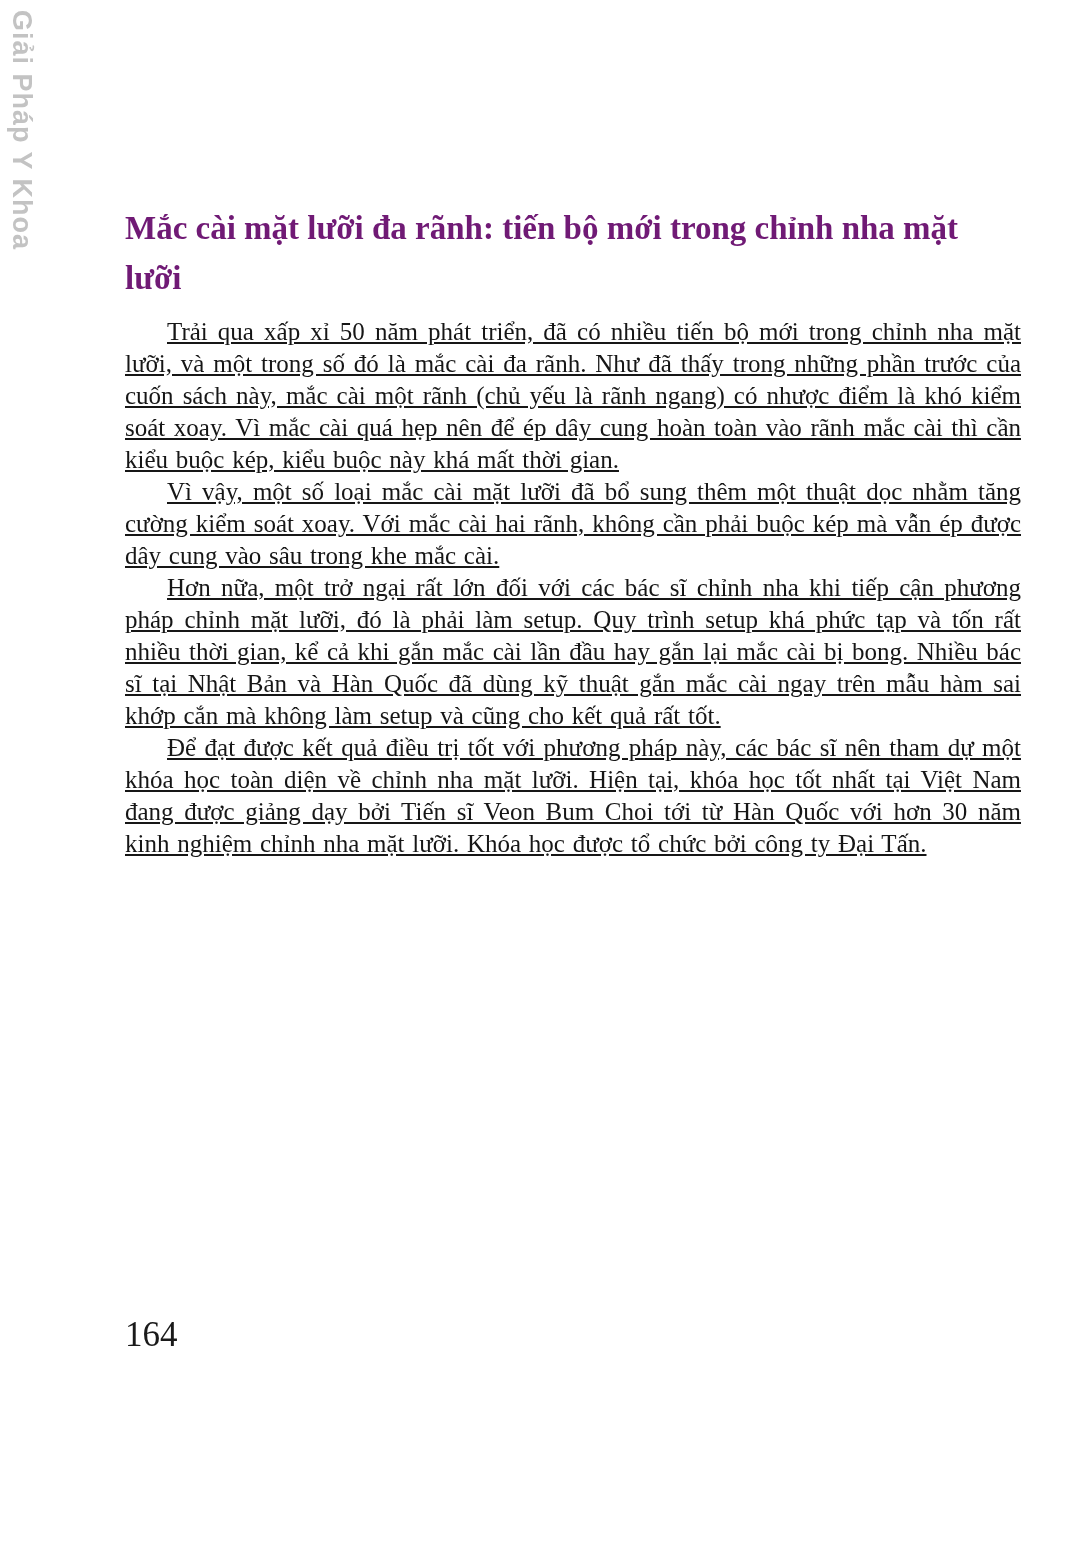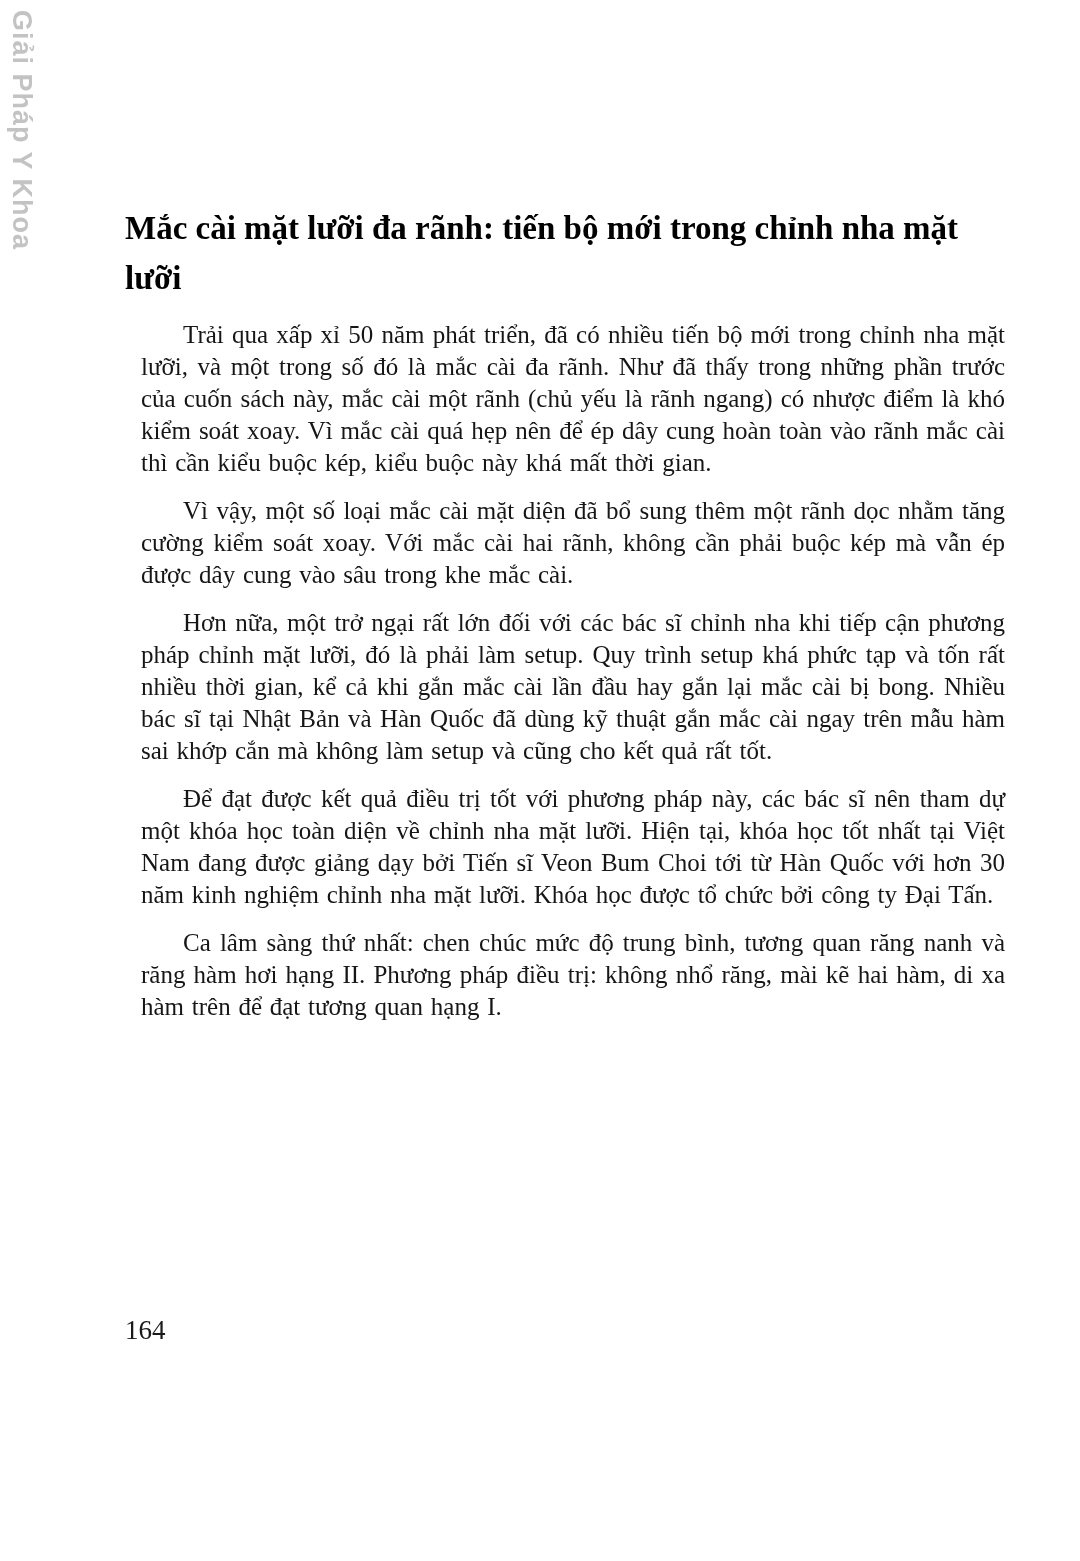--- a/index.html
+++ b/index.html
@@ -32,55 +32,55 @@
     position: absolute;
     left: 125px;
     top: 203px;
     width: 896px;
   }
   .page-title {
     margin: 0 0 13px 0;
     font-size: 33px;
     font-weight: bold;
     line-height: 50px;
-    color: #000000;
+    color: #701a75;
     text-align: left;
   }
   .body-text p {
-    margin: 16px;
+    margin: 0;
     font-size: 25px;
     line-height: 32px;
     text-align: justify;
     text-indent: 42px;
     word-spacing: 1.5px;
+    text-decoration: underline;
   }
   .page-number {
     position: absolute;
     left: 125px;
     top: 1315px;
-    font-size: 27px;
+    font-size: 35px;
     color: #1a1a1a;
   }
 </style>
 </head>
 <body>
 
 <div class="page">
 
   <div class="watermark">Giải Pháp Y Khoa</div>
 
   <div class="content">
 
     <h1 class="page-title">Mắc cài mặt lưỡi đa rãnh: tiến bộ mới trong chỉnh nha mặt lưỡi</h1>
 
     <div class="body-text">
       <p>Trải qua xấp xỉ 50 năm phát triển, đã có nhiều tiến bộ mới trong chỉnh nha mặt lưỡi, và một trong số đó là mắc cài đa rãnh. Như đã thấy trong những phần trước của cuốn sách này, mắc cài một rãnh (chủ yếu là rãnh ngang) có nhược điểm là khó kiểm soát xoay. Vì mắc cài quá hẹp nên để ép dây cung hoàn toàn vào rãnh mắc cài thì cần kiểu buộc kép, kiểu buộc này khá mất thời gian.</p>
-      <p>Vì vậy, một số loại mắc cài mặt diện đã bổ sung thêm một rãnh dọc nhằm tăng cường kiểm soát xoay. Với mắc cài hai rãnh, không cần phải buộc kép mà vẫn ép được dây cung vào sâu trong khe mắc cài.</p>
+      <p>Vì vậy, một số loại mắc cài mặt lưỡi đã bổ sung thêm một thuật dọc nhằm tăng cường kiểm soát xoay. Với mắc cài hai rãnh, không cần phải buộc kép mà vẫn ép được dây cung vào sâu trong khe mắc cài.</p>
       <p>Hơn nữa, một trở ngại rất lớn đối với các bác sĩ chỉnh nha khi tiếp cận phương pháp chỉnh mặt lưỡi, đó là phải làm setup. Quy trình setup khá phức tạp và tốn rất nhiều thời gian, kể cả khi gắn mắc cài lần đầu hay gắn lại mắc cài bị bong. Nhiều bác sĩ tại Nhật Bản và Hàn Quốc đã dùng kỹ thuật gắn mắc cài ngay trên mẫu hàm sai khớp cắn mà không làm setup và cũng cho kết quả rất tốt.</p>
       <p>Để đạt được kết quả điều trị tốt với phương pháp này, các bác sĩ nên tham dự một khóa học toàn diện về chỉnh nha mặt lưỡi. Hiện tại, khóa học tốt nhất tại Việt Nam đang được giảng dạy bởi Tiến sĩ Veon Bum Choi tới từ Hàn Quốc với hơn 30 năm kinh nghiệm chỉnh nha mặt lưỡi. Khóa học được tổ chức bởi công ty Đại Tấn.</p>
-      <p>Ca lâm sàng thứ nhất: chen chúc mức độ trung bình, tương quan răng nanh và răng hàm hơi hạng II. Phương pháp điều trị: không nhổ răng, mài kẽ hai hàm, di xa hàm trên để đạt tương quan hạng I.</p>
     </div>
 
   </div>
 
   <div class="page-number">164</div>
 
 </div>
 
 </body></html>

